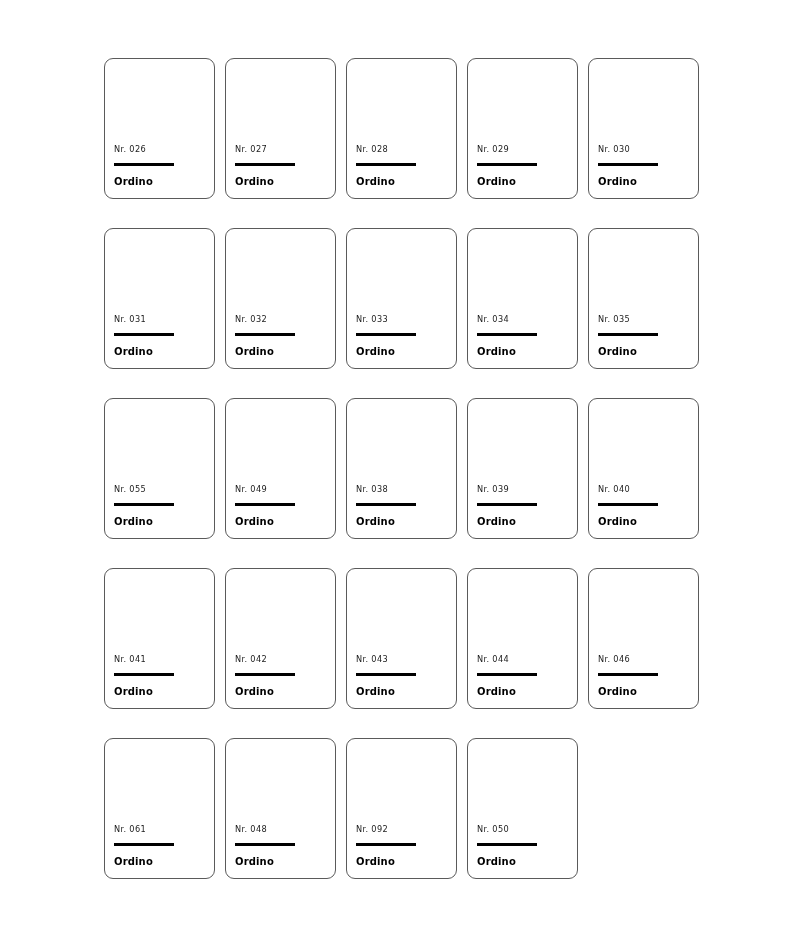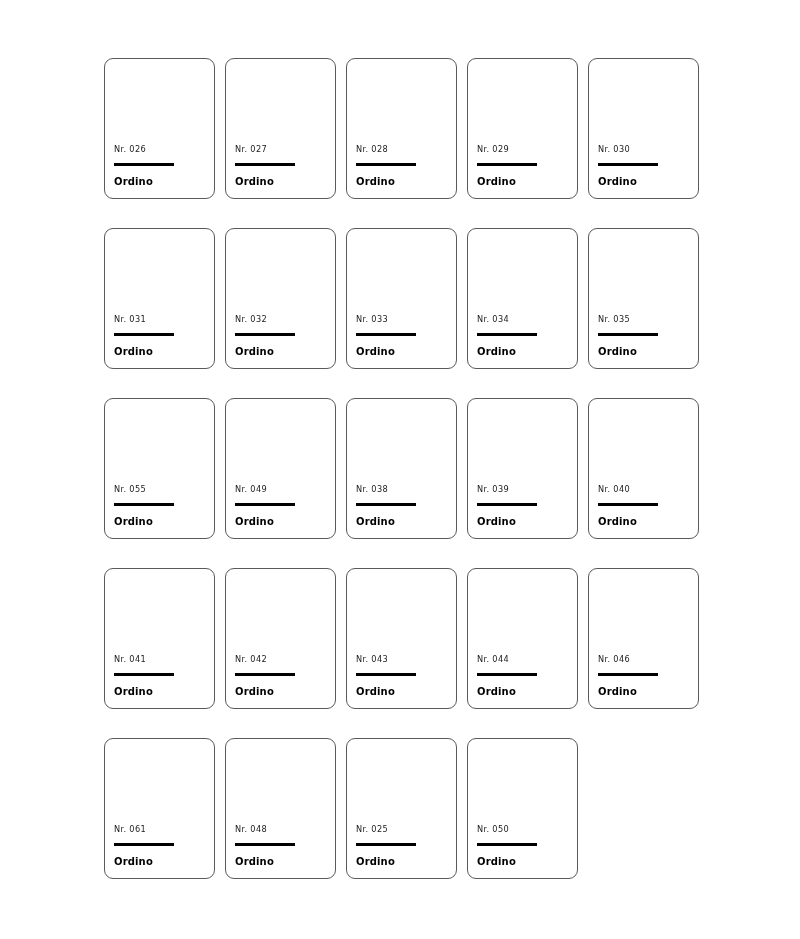--- a/index.html
+++ b/index.html
@@ -246,21 +246,21 @@
     <div class="card">
       <div class="card-inner">
         <div class="card-nr">Nr. 048</div>
         <div class="card-rule"></div>
         <div class="card-name">Ordino</div>
       </div>
     </div>
 
     <div class="card">
       <div class="card-inner">
-        <div class="card-nr">Nr. 025</div>
+        <div class="card-nr">Nr. 092</div>
         <div class="card-rule"></div>
         <div class="card-name">Ordino</div>
       </div>
     </div>
 
     <div class="card">
       <div class="card-inner">
         <div class="card-nr">Nr. 050</div>
         <div class="card-rule"></div>
         <div class="card-name">Ordino</div>

